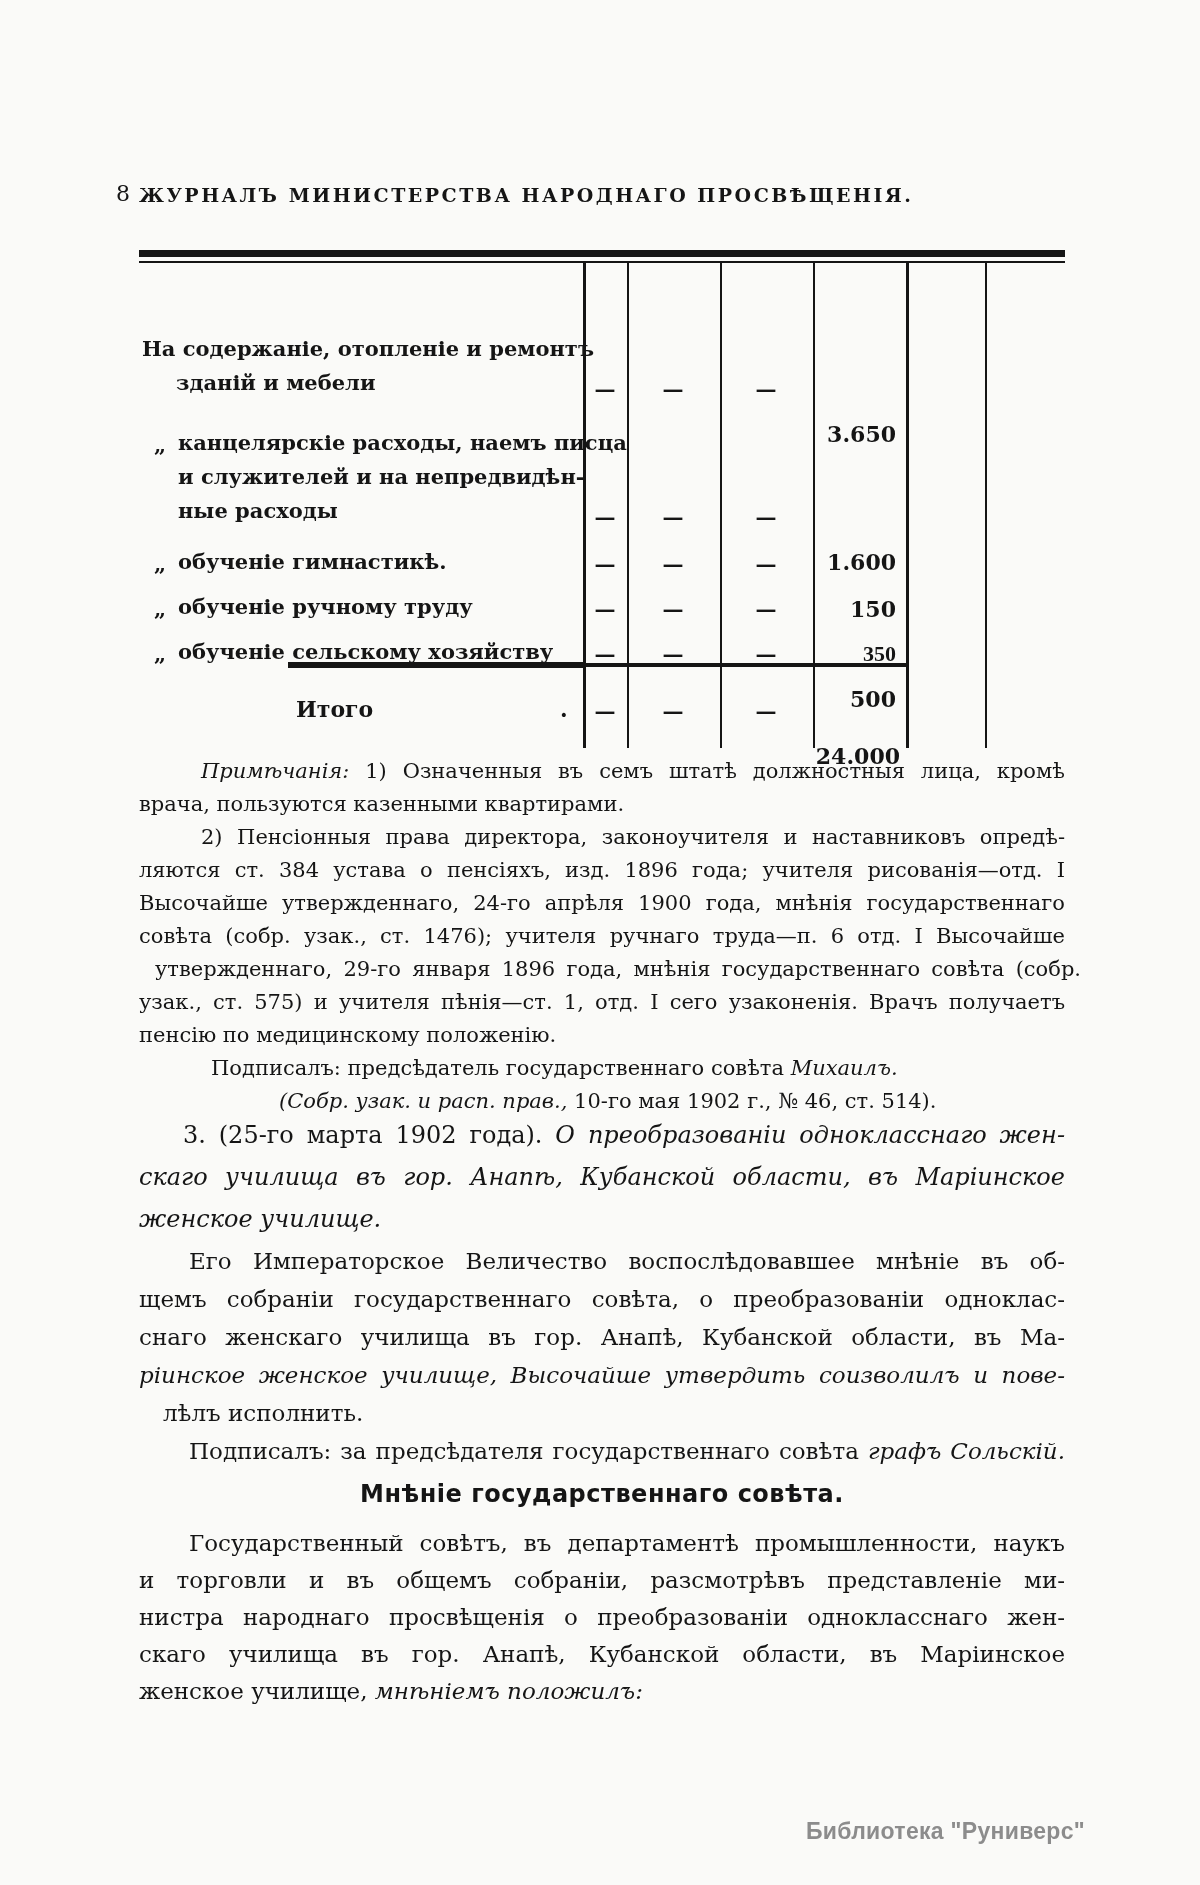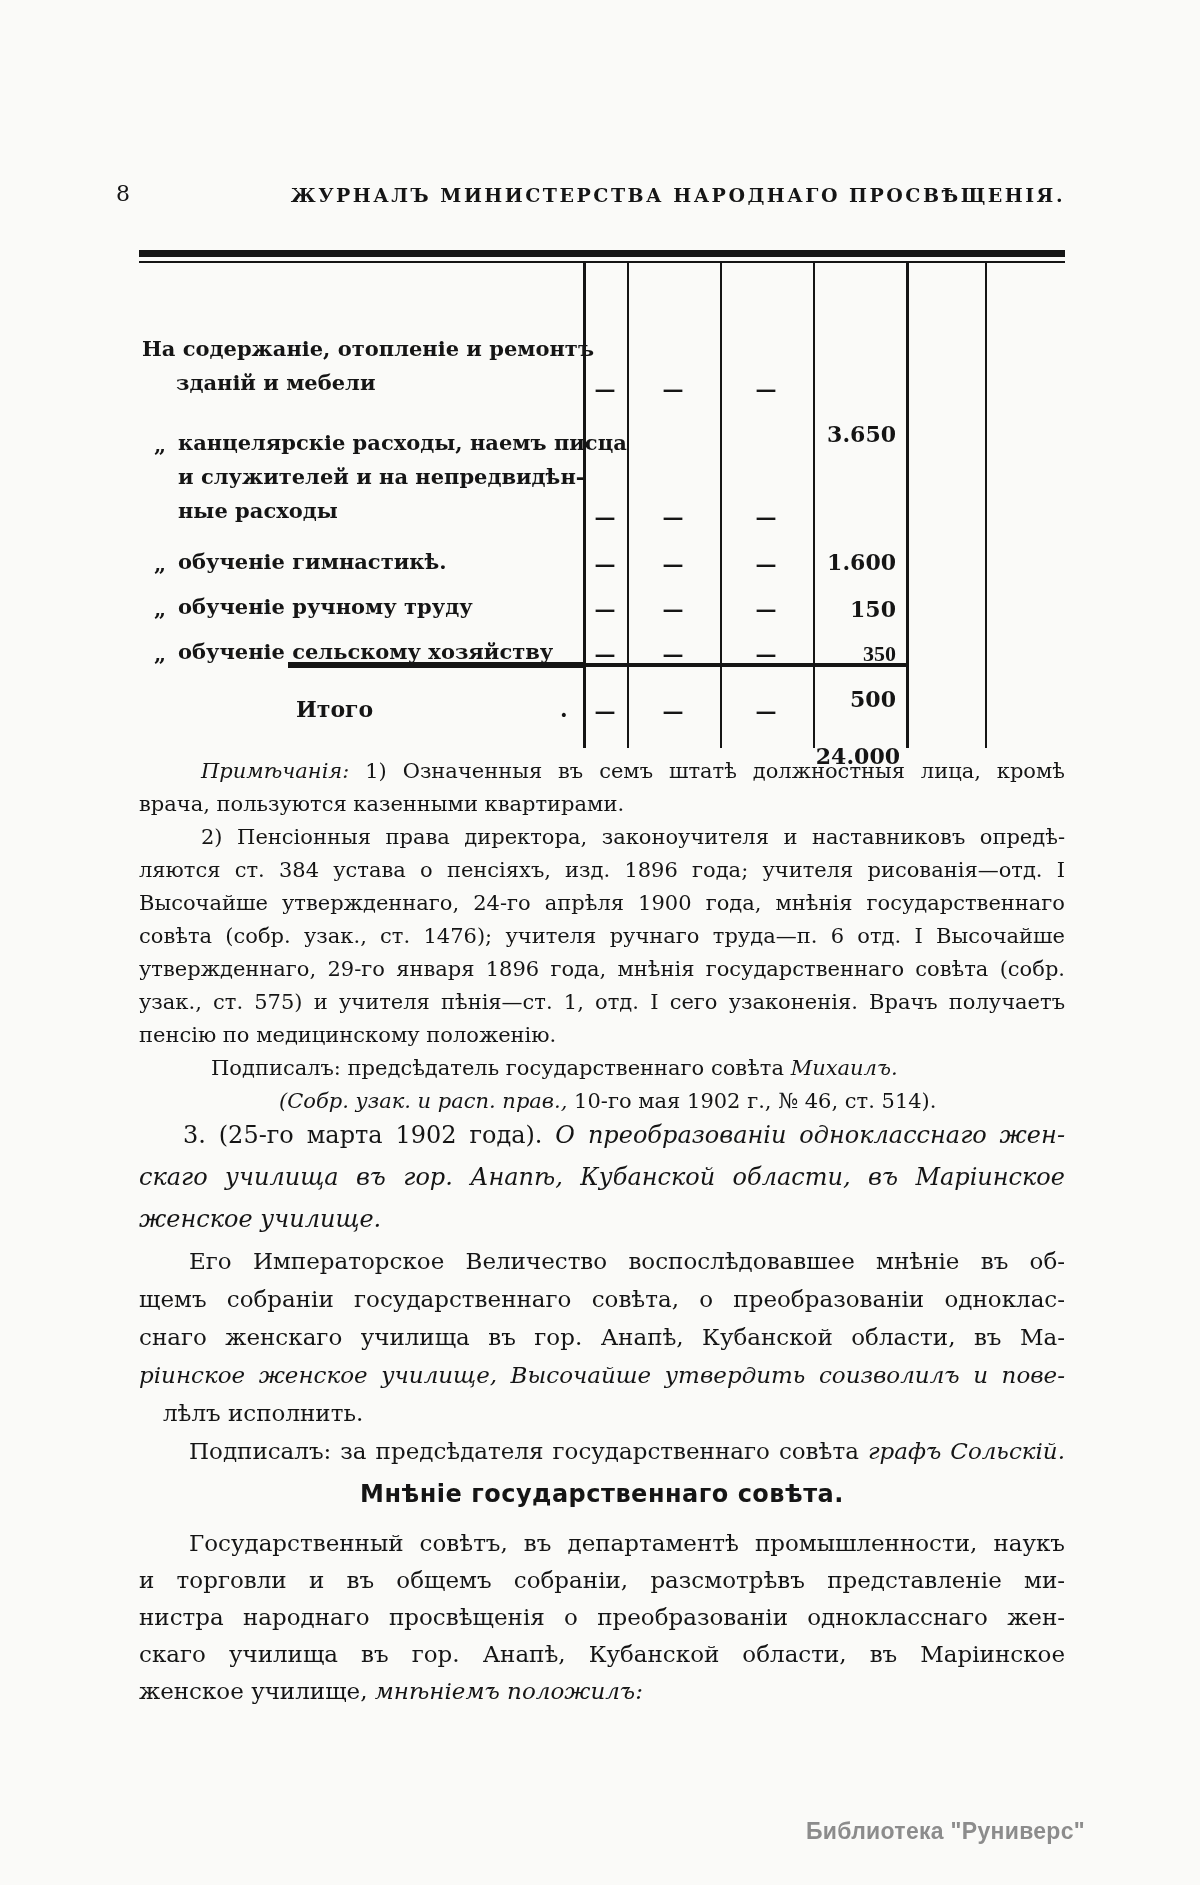--- a/index.html
+++ b/index.html
@@ -18,21 +18,21 @@
   .notes .ln{font-size:21px;}
   .big{font-size:23px;}
   .sec{font-size:24px;}
   .bar{position:absolute;background:var(--ink,#151515);}
   .vline{position:absolute;background:var(--ink,#151515);top:263px;height:485px;width:2px;}
   .vthick{width:3px;}
   .rowlabel{position:absolute;font-size:21px;font-weight:bold;white-space:nowrap;}
   .dash{position:absolute;width:44px;text-align:center;font-size:21px;font-weight:bold;}
   .val{position:absolute;width:88px;text-align:right;font-size:22px;font-weight:bold;margin-top:47px;}
   .quote{position:absolute;font-size:21px;font-weight:bold;}
-  .runhead{position:absolute;left:139px;width:926px;top:184px;text-align:right;
+  .runhead{position:absolute;left:139px;width:926px;top:184px;text-align:left;
       font-size:19px;font-weight:bold;letter-spacing:2.5px;white-space:nowrap;}
   .pageno{position:absolute;left:116px;top:181px;font-size:22px;}
   .opinion-head{position:absolute;left:139px;width:926px;top:1480px;text-align:center;
       font-family:"DejaVu Sans","Liberation Sans",sans-serif;
       font-size:24px;font-weight:bold;letter-spacing:0.5px;}
   .watermark{position:absolute;left:806px;top:1818px;
       font-family:"Liberation Sans","DejaVu Sans",sans-serif;
       font-size:23px;font-weight:bold;color:var(--wm,#8c8c8c);letter-spacing:0.3px;}
 </style>
 </head>
@@ -106,21 +106,21 @@
   <div class="notes">
     <div class="ln jl" style="top:756px;padding-left:62px;">
       <span class="it">Примѣчанія:</span>
       <span>1) Означенныя въ семъ штатѣ должностныя лица, кромѣ</span>
     </div>
     <div class="ln" style="top:789px;">врача, пользуются казенными квартирами.</div>
     <div class="ln jl" style="top:822px;padding-left:62px;">2) Пенсіонныя права директора, законоучителя и наставниковъ опредѣ-</div>
     <div class="ln jl" style="top:855px;">ляются ст. 384 устава о пенсіяхъ, изд. 1896 года; учителя рисованія—отд. I</div>
     <div class="ln jl" style="top:888px;">Высочайше утвержденнаго, 24-го апрѣля 1900 года, мнѣнія государственнаго</div>
     <div class="ln jl" style="top:921px;">совѣта (собр. узак., ст. 1476); учителя ручнаго труда—п. 6 отд. I Высочайше</div>
-    <div class="ln jl" style="top:954px;">утвержденнаго, 29-го января 1896 года, мнѣнія государственнаго совѣта (собр.</div>
+    <div class="ln jl" style="top:954px;margin-left:16px;">утвержденнаго, 29-го января 1896 года, мнѣнія государственнаго совѣта (собр.</div>
     <div class="ln jl" style="top:987px;">узак., ст. 575) и учителя пѣнія—ст. 1, отд. I сего узаконенія. Врачъ получаетъ</div>
     <div class="ln" style="top:1020px;">пенсію по медицинскому положенію.</div>
     <div class="ln" style="top:1053px;padding-left:72px;">
       <span>Подписалъ: предсѣдатель государственнаго совѣта</span>
       <span class="it">Михаилъ.</span>
     </div>
     <div class="ln" style="top:1086px;padding-left:140px;">
       <span class="it">(Собр. узак. и расп. прав.,</span>
       <span>10-го мая 1902 г., № 46, ст. 514).</span>
     </div>

